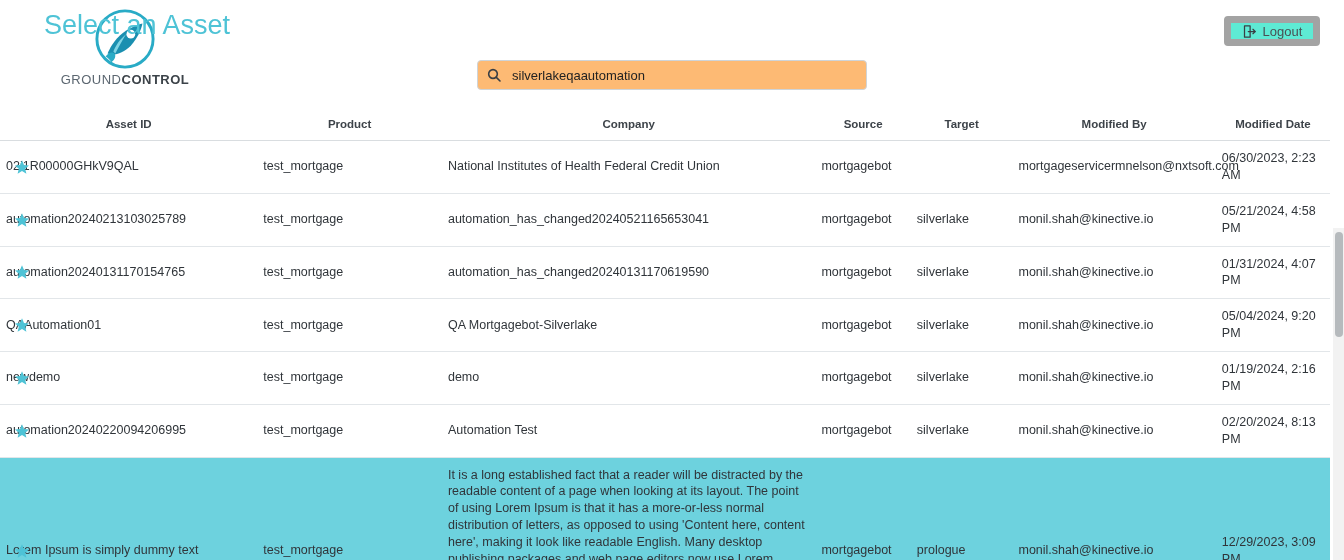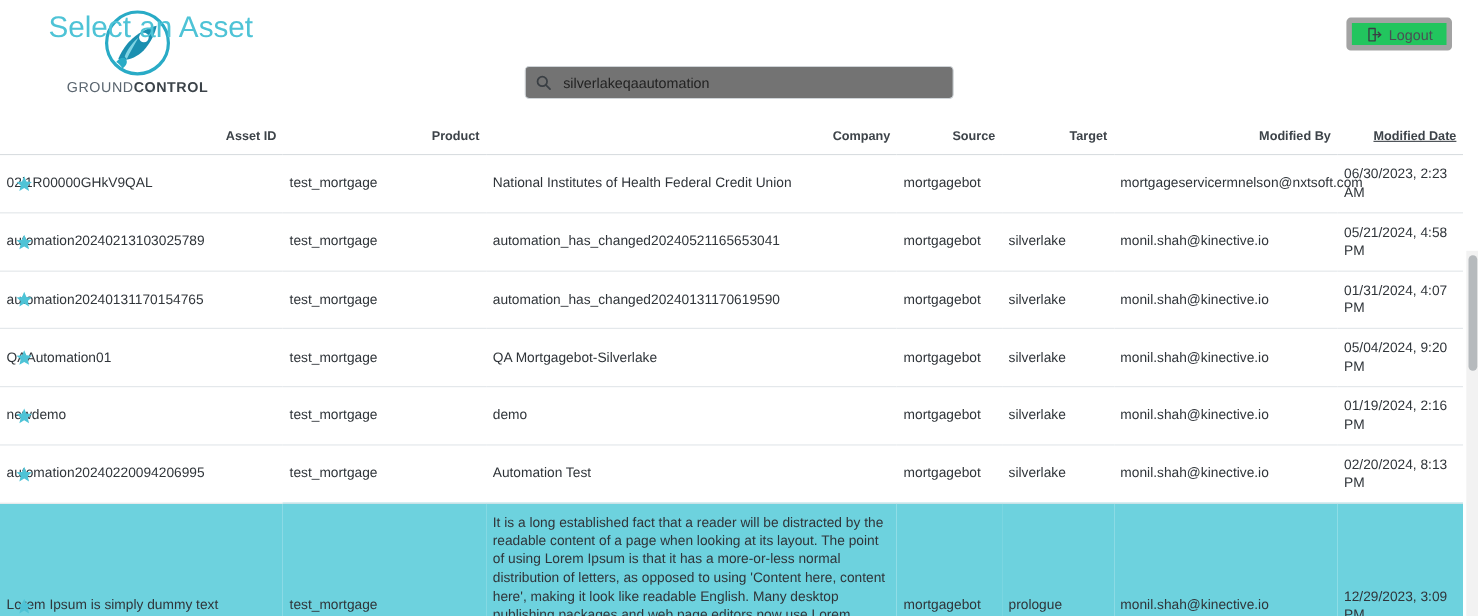--- a/index.html
+++ b/index.html
@@ -58,21 +58,21 @@
     transform: translateX(-50%);
     top: 60px;
     width: 390px;
     height: 30px;
   }
   .search-box {
     width: 100%;
     height: 30px;
     border: 1px solid #cfd4d8;
     border-radius: 4px;
-    background: #737373;
+    background: #fdba74;
     display: flex;
     align-items: center;
     padding: 0 8px;
   }
   .search-icon {
     width: 16px; height: 16px;
     flex: 0 0 16px;
     margin-right: 8px;
     color: #3a3f44;
   }
@@ -84,23 +84,23 @@
     color: #222;
     font-family: "Liberation Sans", sans-serif;
     background: transparent;
     height: 26px;
   }
 
   .logout-btn {
     position: absolute;
     right: 24px; top: 16px;
     width: 96px; height: 30px;
-    border: 5px solid #a3a3a3;
+    border: 7px solid #a3a3a3;
     border-radius: 4px;
-    background: #22c55e;
+    background: #5eead4;
     color: #4a4f54;
     font-size: 13px;
     display: flex;
     align-items: center;
     justify-content: center;
     gap: 6px;
     cursor: pointer;
   }
   .logout-icon { width: 15px; height: 15px; color: #3a3f44; }
 
@@ -111,41 +111,41 @@
     overflow: hidden;
   }
   table.assets {
     width: 1330px;
     border-collapse: collapse;
     table-layout: fixed;
     font-size: 12.5px;
     color: #30353a;
   }
   table.assets thead th {
-    text-align: right;
+    text-align: center;
     font-size: 11.5px;
     font-weight: 700;
     color: #3d4349;
     padding: 8px 6px 10px 6px;
     border-bottom: 1px solid #d9dde0;
     vertical-align: bottom;
   }
   table.assets tbody td {
     padding: 9px 6px;
     border-bottom: 1px solid #e2e6e9;
     vertical-align: middle;
     line-height: 1.35;
   }
   .col-asset   { width: 248px; }
   .col-product { width: 178px; }
   .col-company { width: 360px; margin-left: 13px; }
   .col-source  { width: 92px; }
   .col-target  { width: 98px; }
   .col-modby   { width: 196px; }
-  .col-moddate { width: 110px; text-decoration: underline; }
+  .col-moddate { width: 110px; }
 
   thead th.col-asset { padding-left: 48px; }
   tbody td.cell-asset {
     padding-left: 38px;
     position: relative;
   }
   .star {
     position: absolute;
     left: 14px;
     top: 50%;

